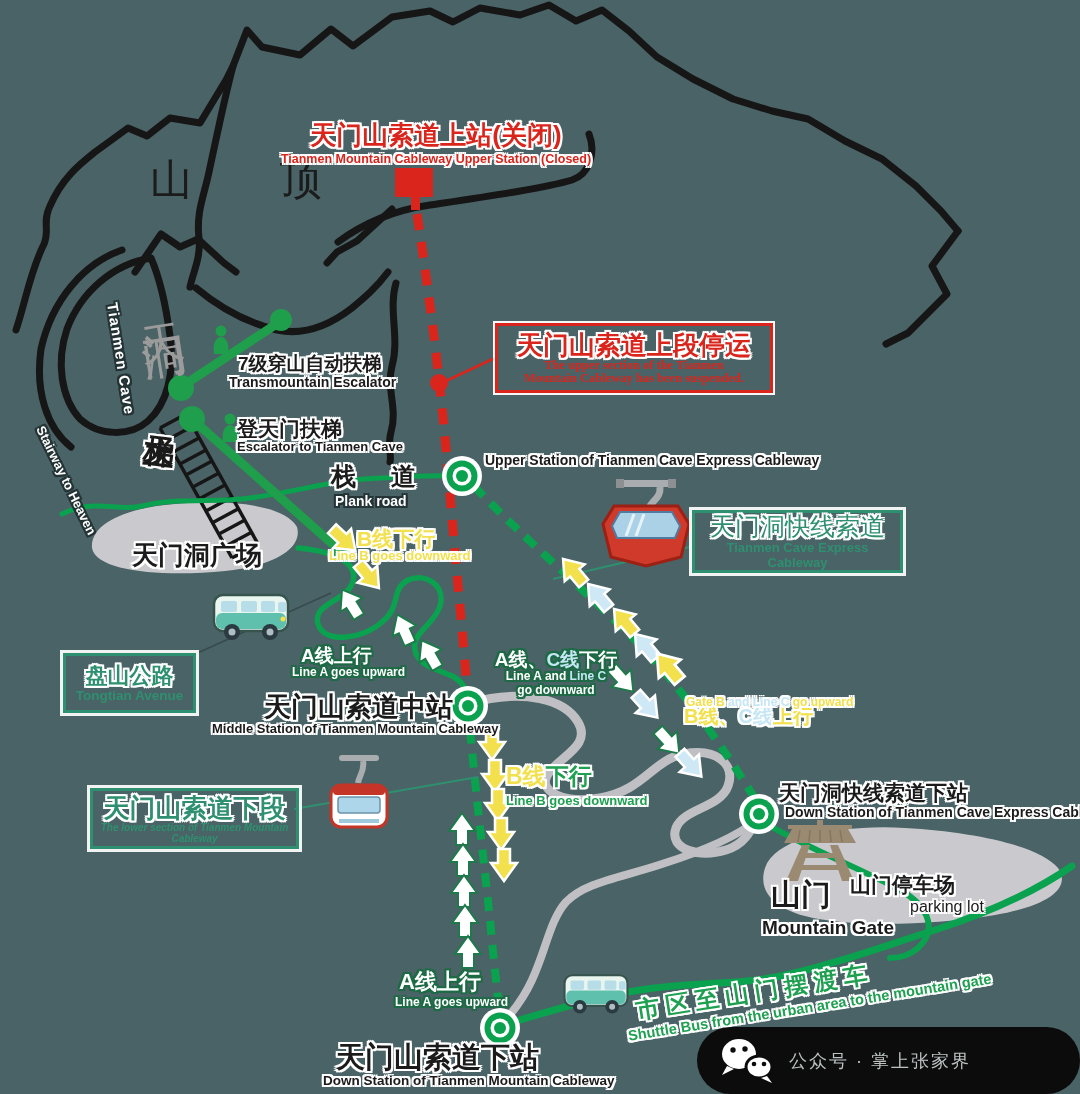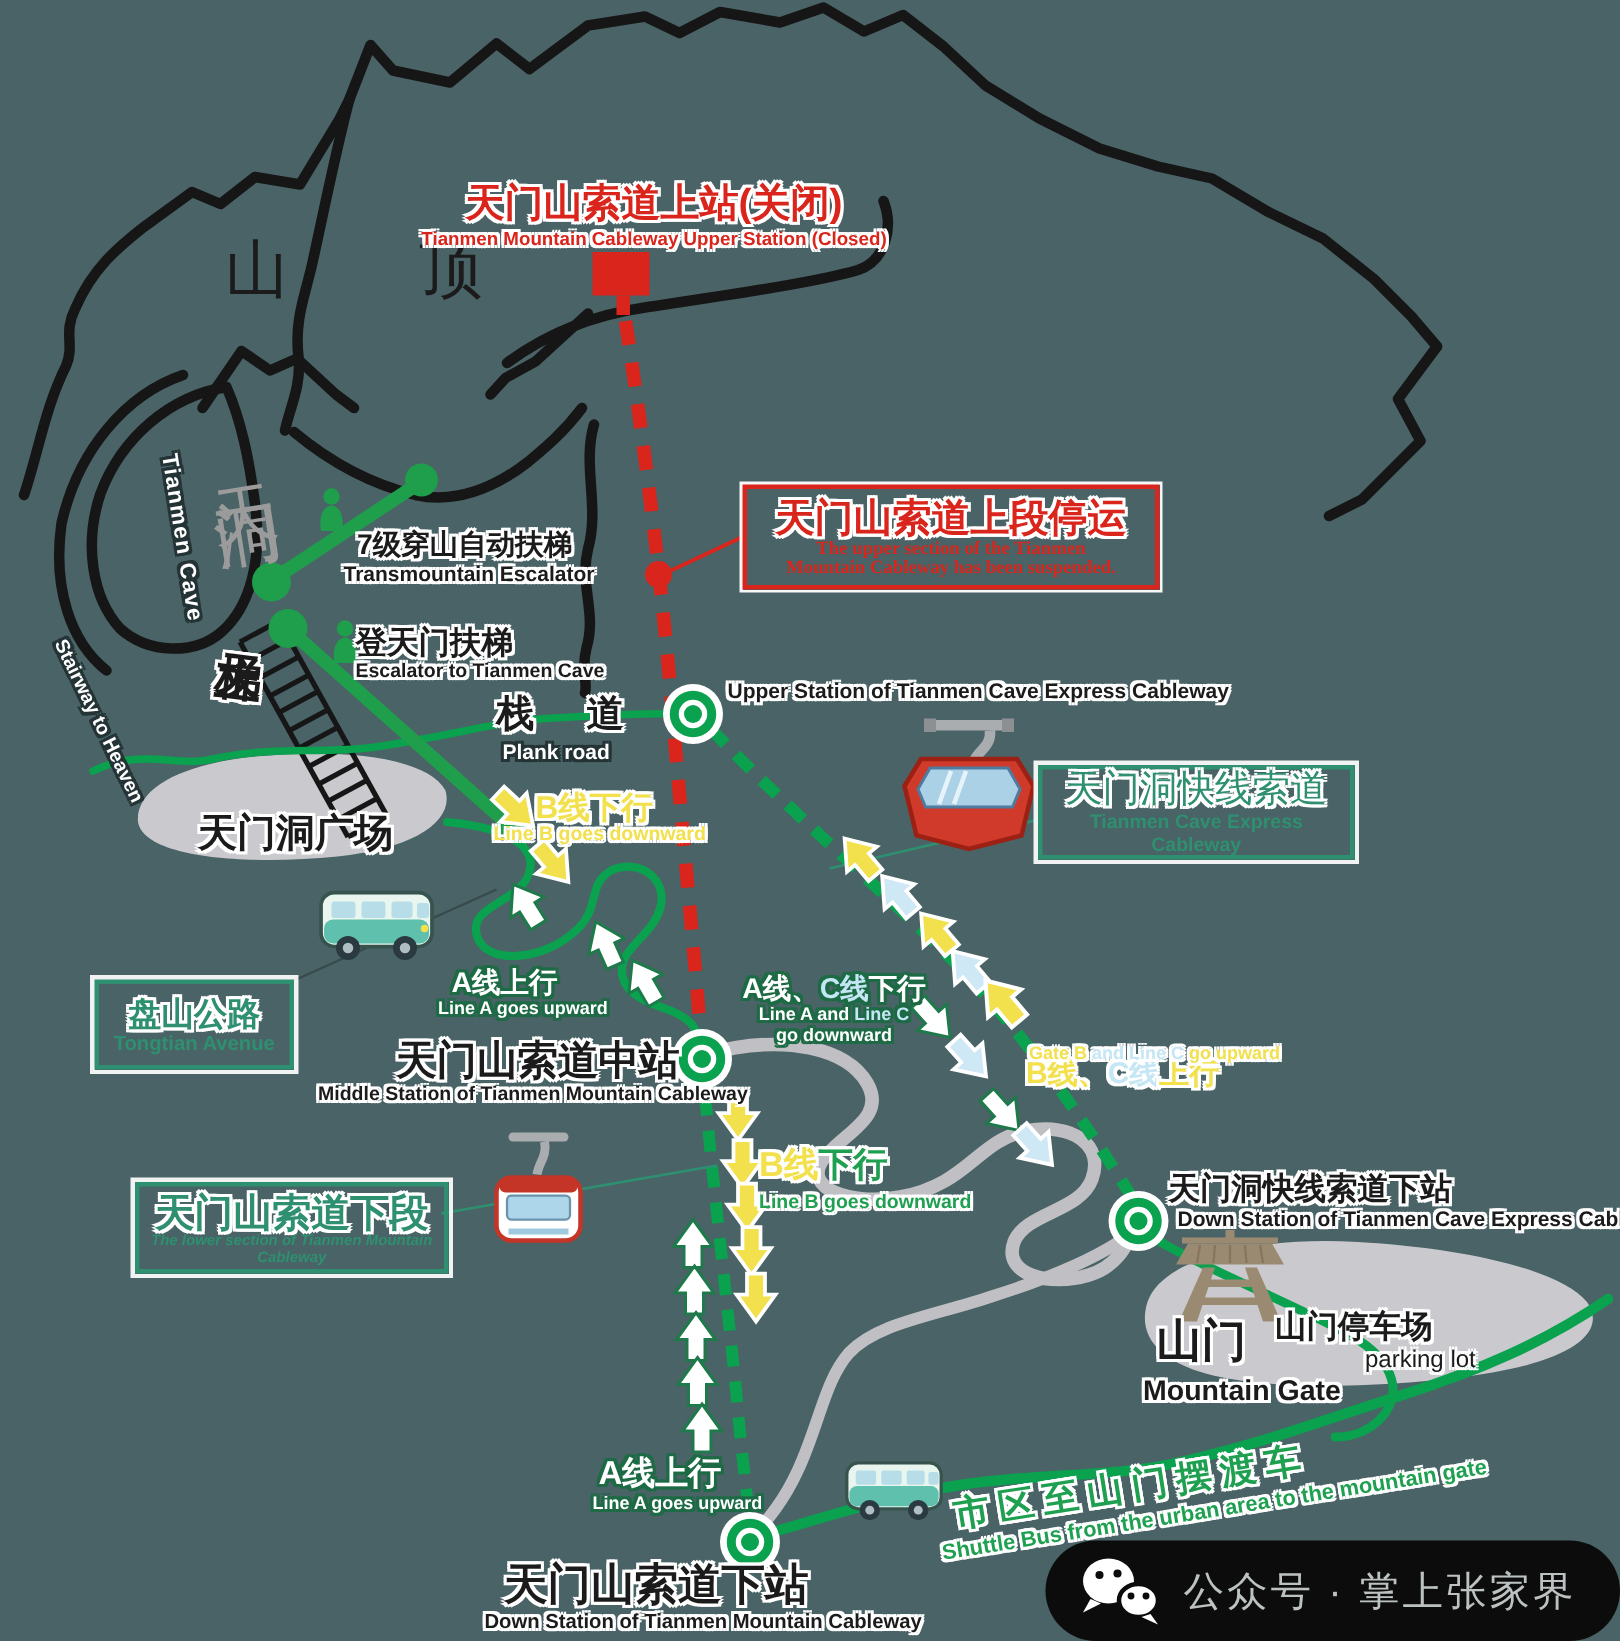--- a/index.html
+++ b/index.html
@@ -310,16 +310,16 @@
   <svg width="60" height="52" viewBox="0 0 60 52" style="flex:none;">
     <ellipse cx="22" cy="19" rx="17" ry="15" fill="#fff"></ellipse>
     <path d="M10,31 L5,40 L17,34 Z" fill="#fff"></path>
     <circle cx="16" cy="15" r="2.7" fill="#0c0c0c"></circle>
         <circle cx="28" cy="14" r="2.7" fill="#0c0c0c"></circle>
     <ellipse cx="42" cy="32" rx="13" ry="11" fill="#fff" stroke="#0c0c0c" stroke-width="3"></ellipse>
     <path d="M50,41 L55,48 L44,43 Z" fill="#fff"></path>
     <circle cx="37" cy="29" r="2.3" fill="#0c0c0c"></circle>
         <circle cx="47" cy="29" r="2.3" fill="#0c0c0c"></circle>
   </svg>
-  <span style="color:#bcc2c2;font-size:27px;letter-spacing:2px;margin-left:12px;white-space:nowrap;">公众号 · 掌上张家界</span>
+  <span style="color:#bcc2c2;font-size:18px;letter-spacing:2px;margin-left:12px;white-space:nowrap;">公众号 · 掌上张家界</span>
 </div>
 
 </div>
 
 </body></html>

